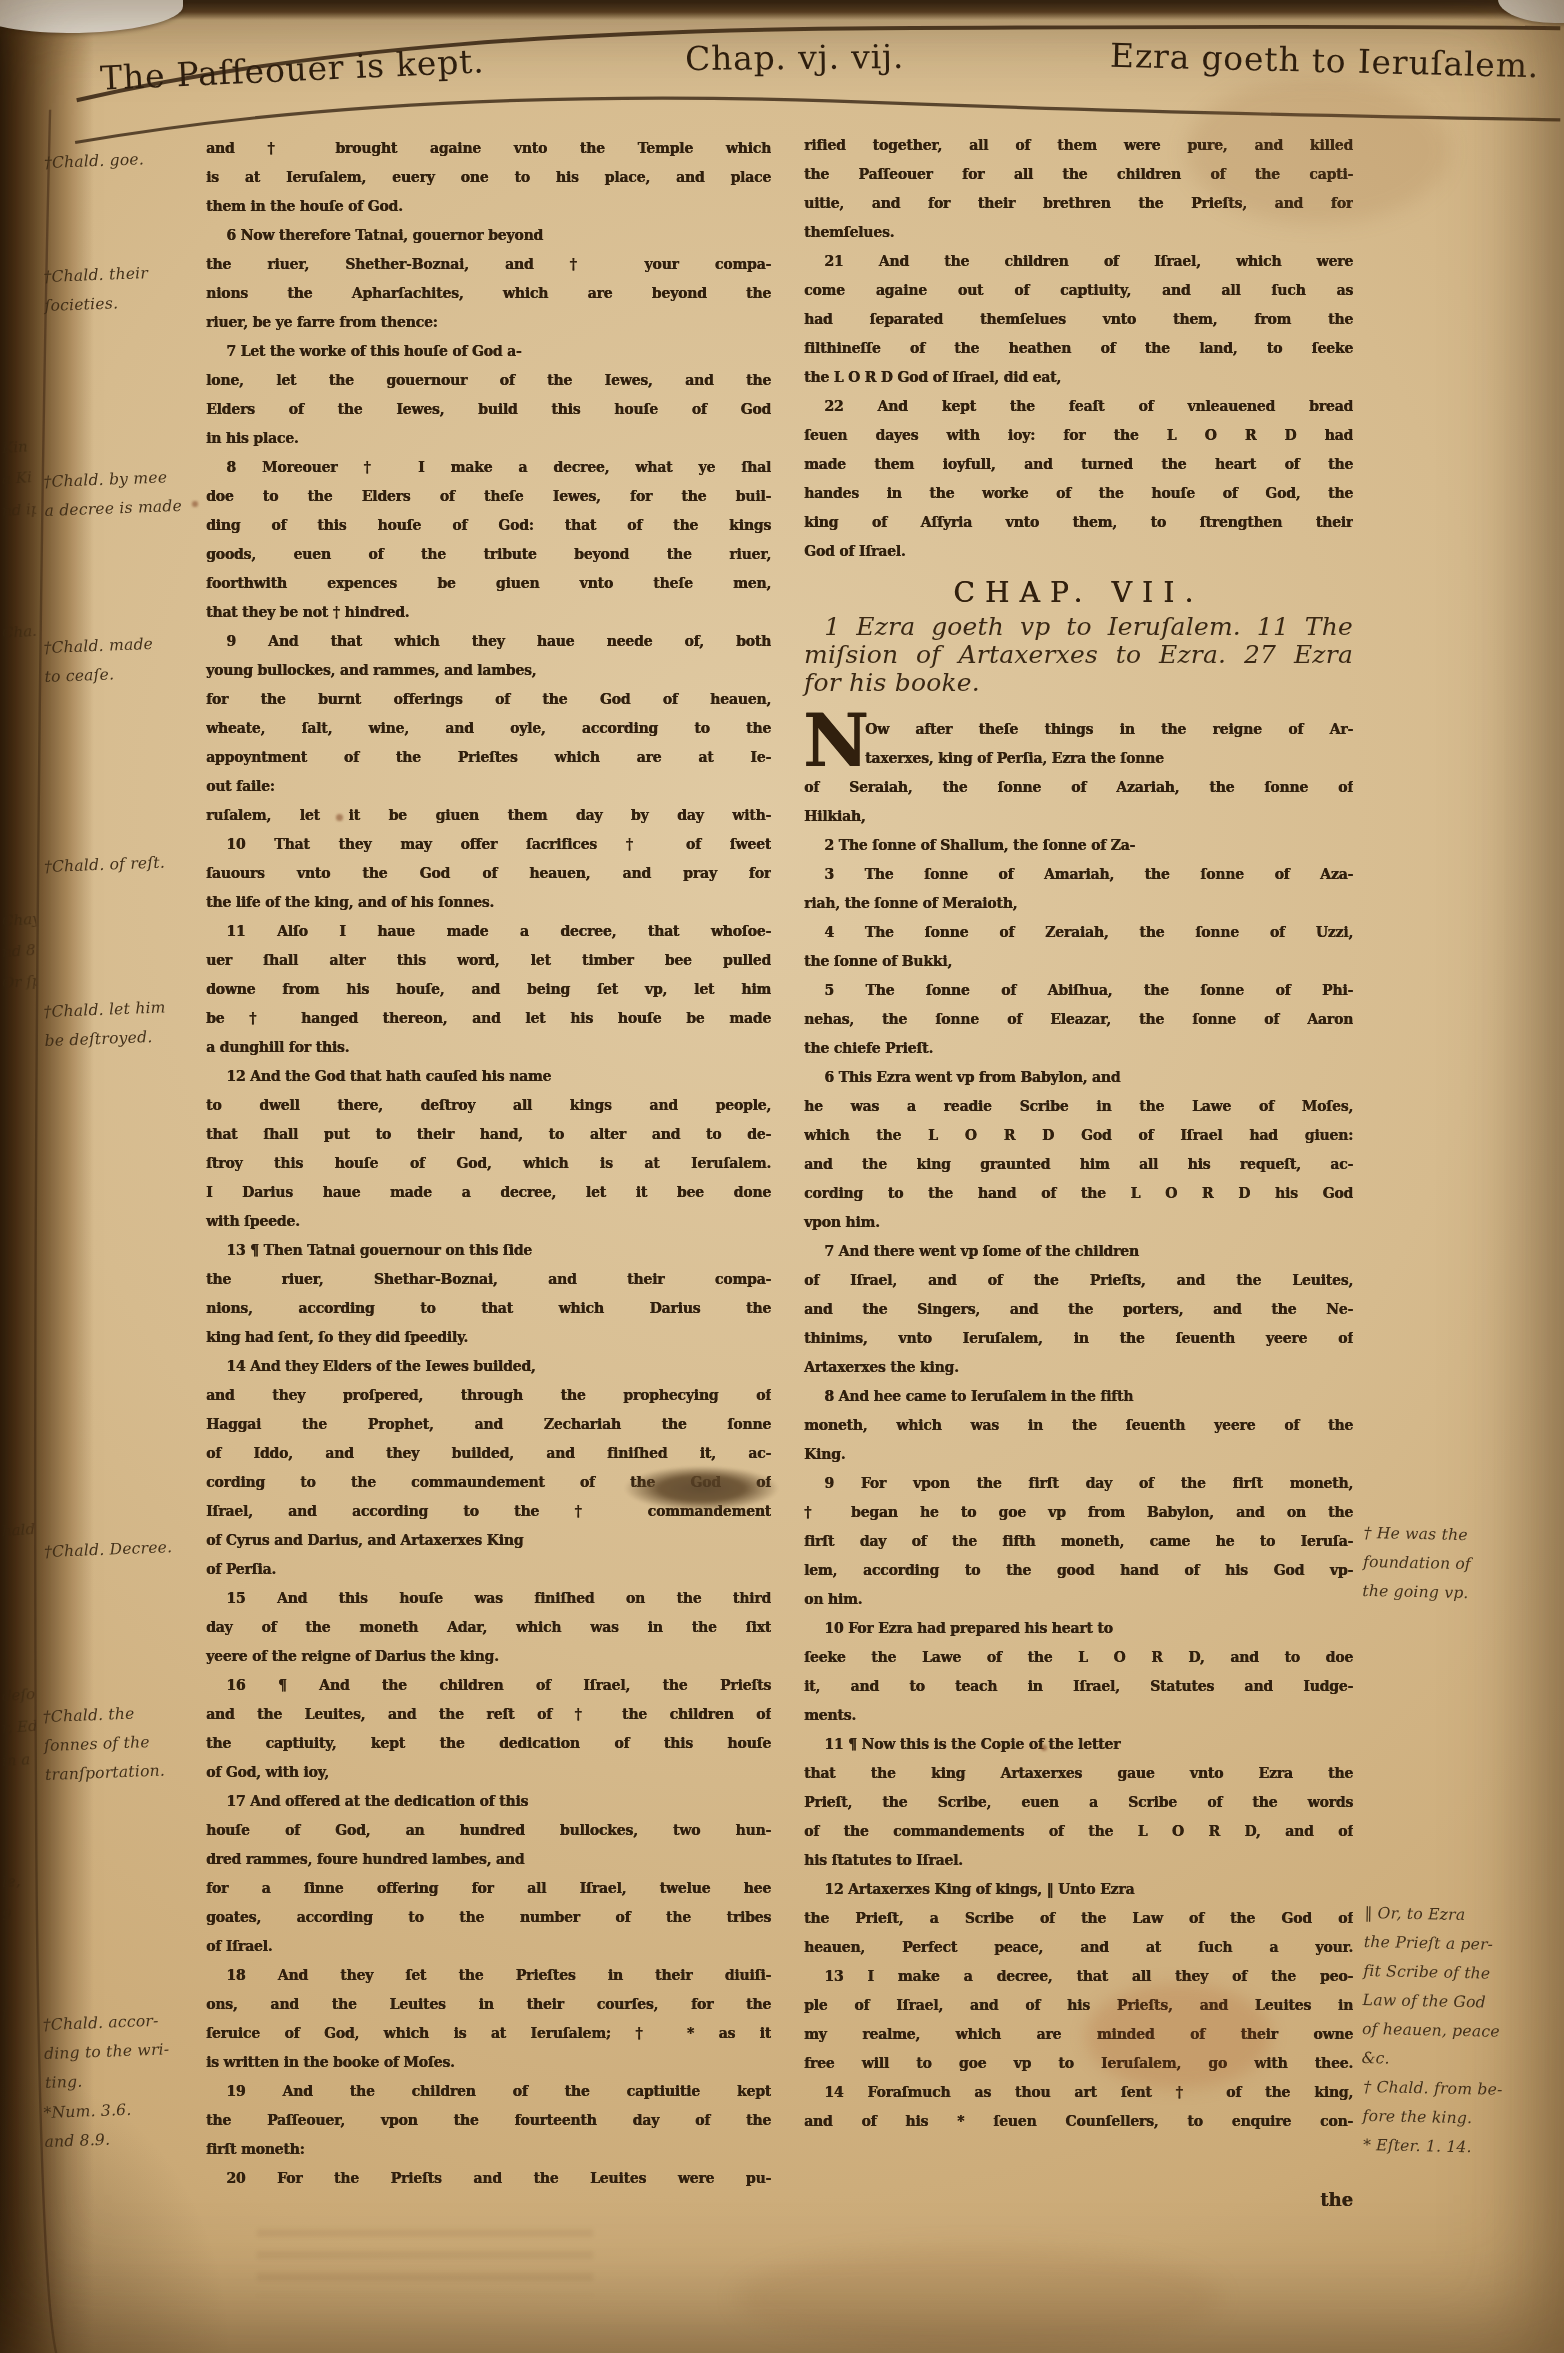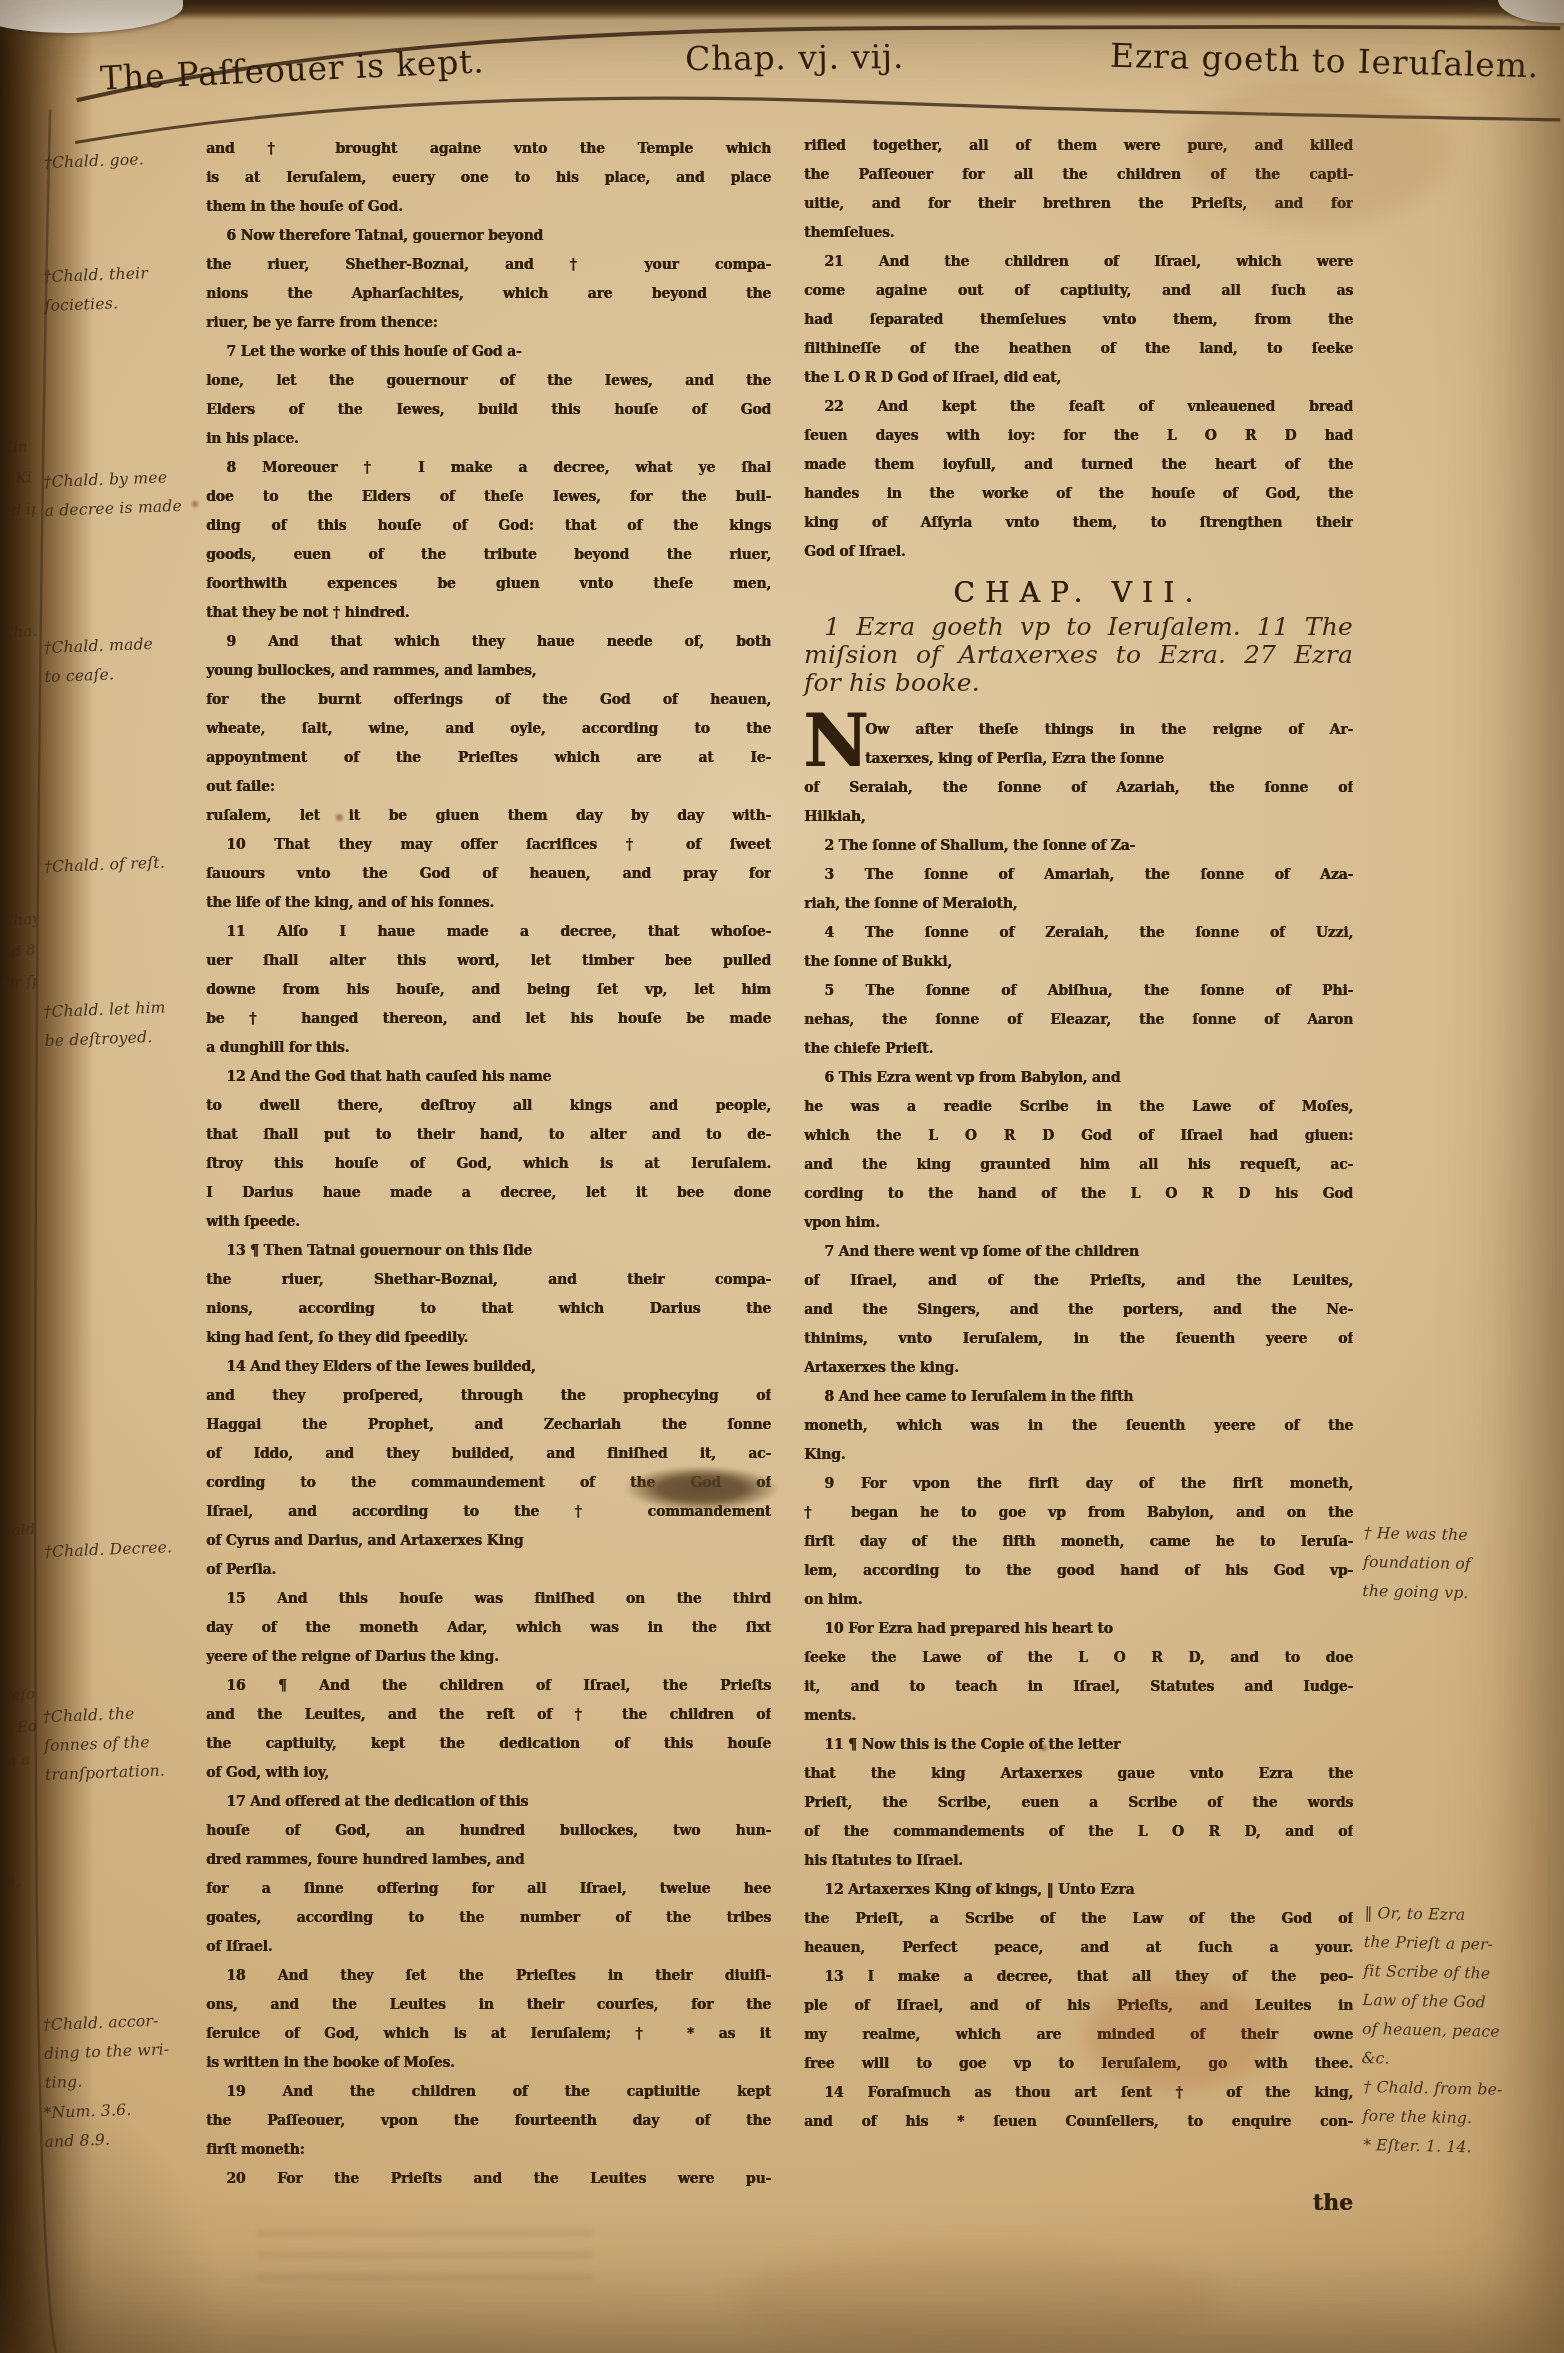--- a/index.html
+++ b/index.html
@@ -35,21 +35,21 @@
   #rc-body{left:804px; top:715px; width:549px; line-height:29px;}
   #rc-body .bl-line{height:29px;}
   #chap-head{position:absolute; left:804px; top:576px; width:549px; text-align:center; color:var(--ink);
        font-size:28px; letter-spacing:10.2px; text-shadow:0.3px 0 0 currentColor;}
   #summary{left:804px; top:613px; width:549px; font-weight:normal; font-style:italic; font-size:25px;
        line-height:28px; letter-spacing:0.2px; color:#3a2814;}
   #summary .bl-line{height:28px; text-shadow:none;}
   #drop-cap{position:absolute; left:803px; top:709px; width:63px; height:66px; color:var(--ink);
        font-size:72px; line-height:63px; font-weight:bold; text-shadow:0.5px 0 0 currentColor;}
   #catchword{position:absolute; left:804px; top:2189px; width:549px; text-align:right; padding-right:14px;
-       color:var(--ink); font-weight:bold; font-size:22px; text-shadow:0.4px 0 0 currentColor;}
+       color:var(--ink); font-weight:bold; font-size:18px; text-shadow:0.4px 0 0 currentColor;}
   #header{position:absolute; left:0; top:0; width:1565px; color:#2e1f10;}
   .htitle{position:absolute; font-size:33px; letter-spacing:0.8px; white-space:nowrap;}
   #h-left{left:100px; top:50px; transform:rotate(-2.6deg);}
   #h-center{left:685px; top:38px; transform:rotate(-0.6deg);}
   #h-right{left:1110px; top:41px; transform:rotate(1.4deg);}
 
   .mnote{position:absolute; font-style:italic; font-size:15.6px; line-height:29px; color:#42301a;
        white-space:nowrap; letter-spacing:0.2px;}
   .mnote.left{left:44px; width:161px; transform:rotate(-2.2deg);}
   .mnote.right{left:1363px; width:197px; transform:rotate(1.2deg);}

